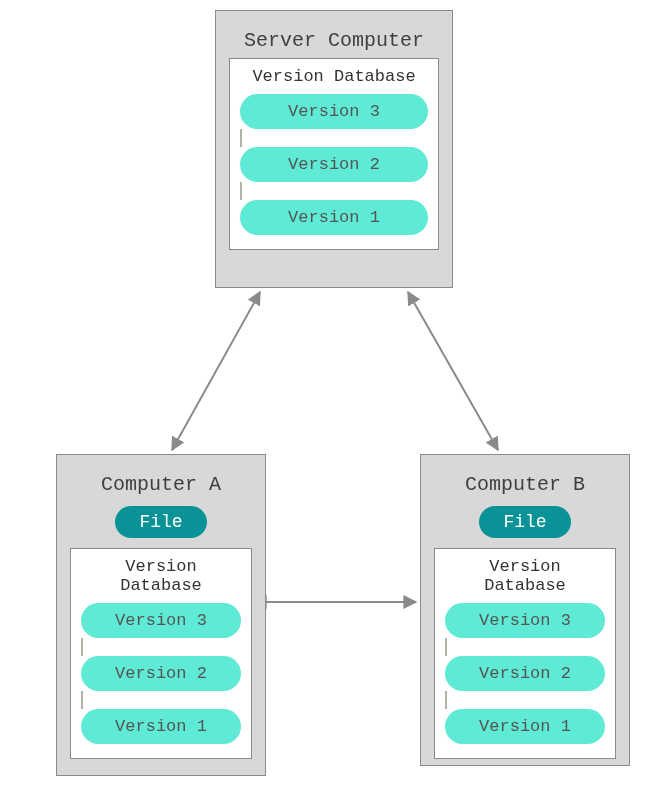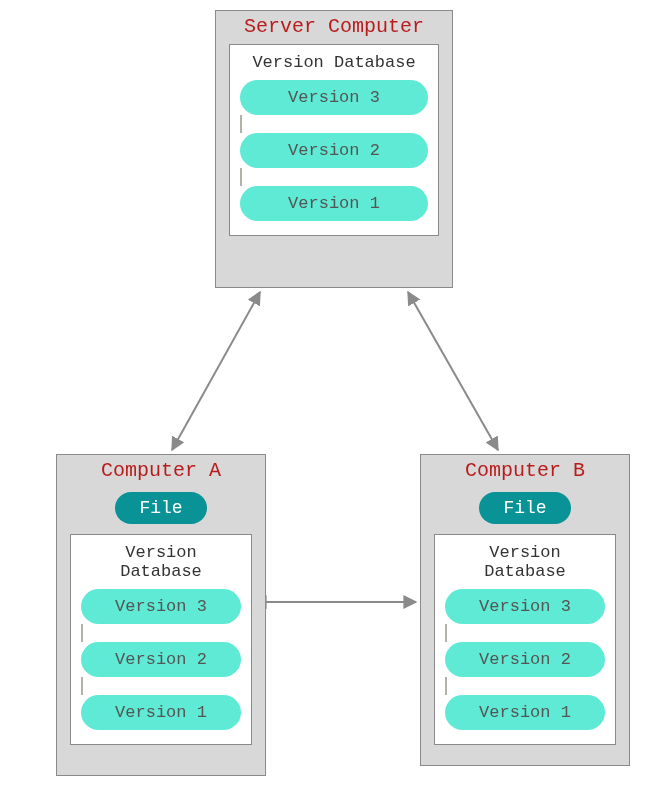--- a/index.html
+++ b/index.html
@@ -25,23 +25,23 @@
   .computer {
     position: absolute;
     background: #d8d8d8;
     border: 1px solid #8a8a8a;
     display: flex;
     flex-direction: column;
     align-items: center;
   }
   .computer .title {
     font-size: 20px;
-    color: #b91c1c;
+    color: #404040;
     text-align: center;
-    padding: 4px 0 6px 0;
+    padding: 18px 0 6px 0;
   }
   .file-pill {
     background: #0a9396;
     color: #ffffff;
     border-radius: 20px;
     padding: 6px 24px;
     font-size: 18px;
     margin: 4px 0 10px 0;
     text-align: left;
   }

